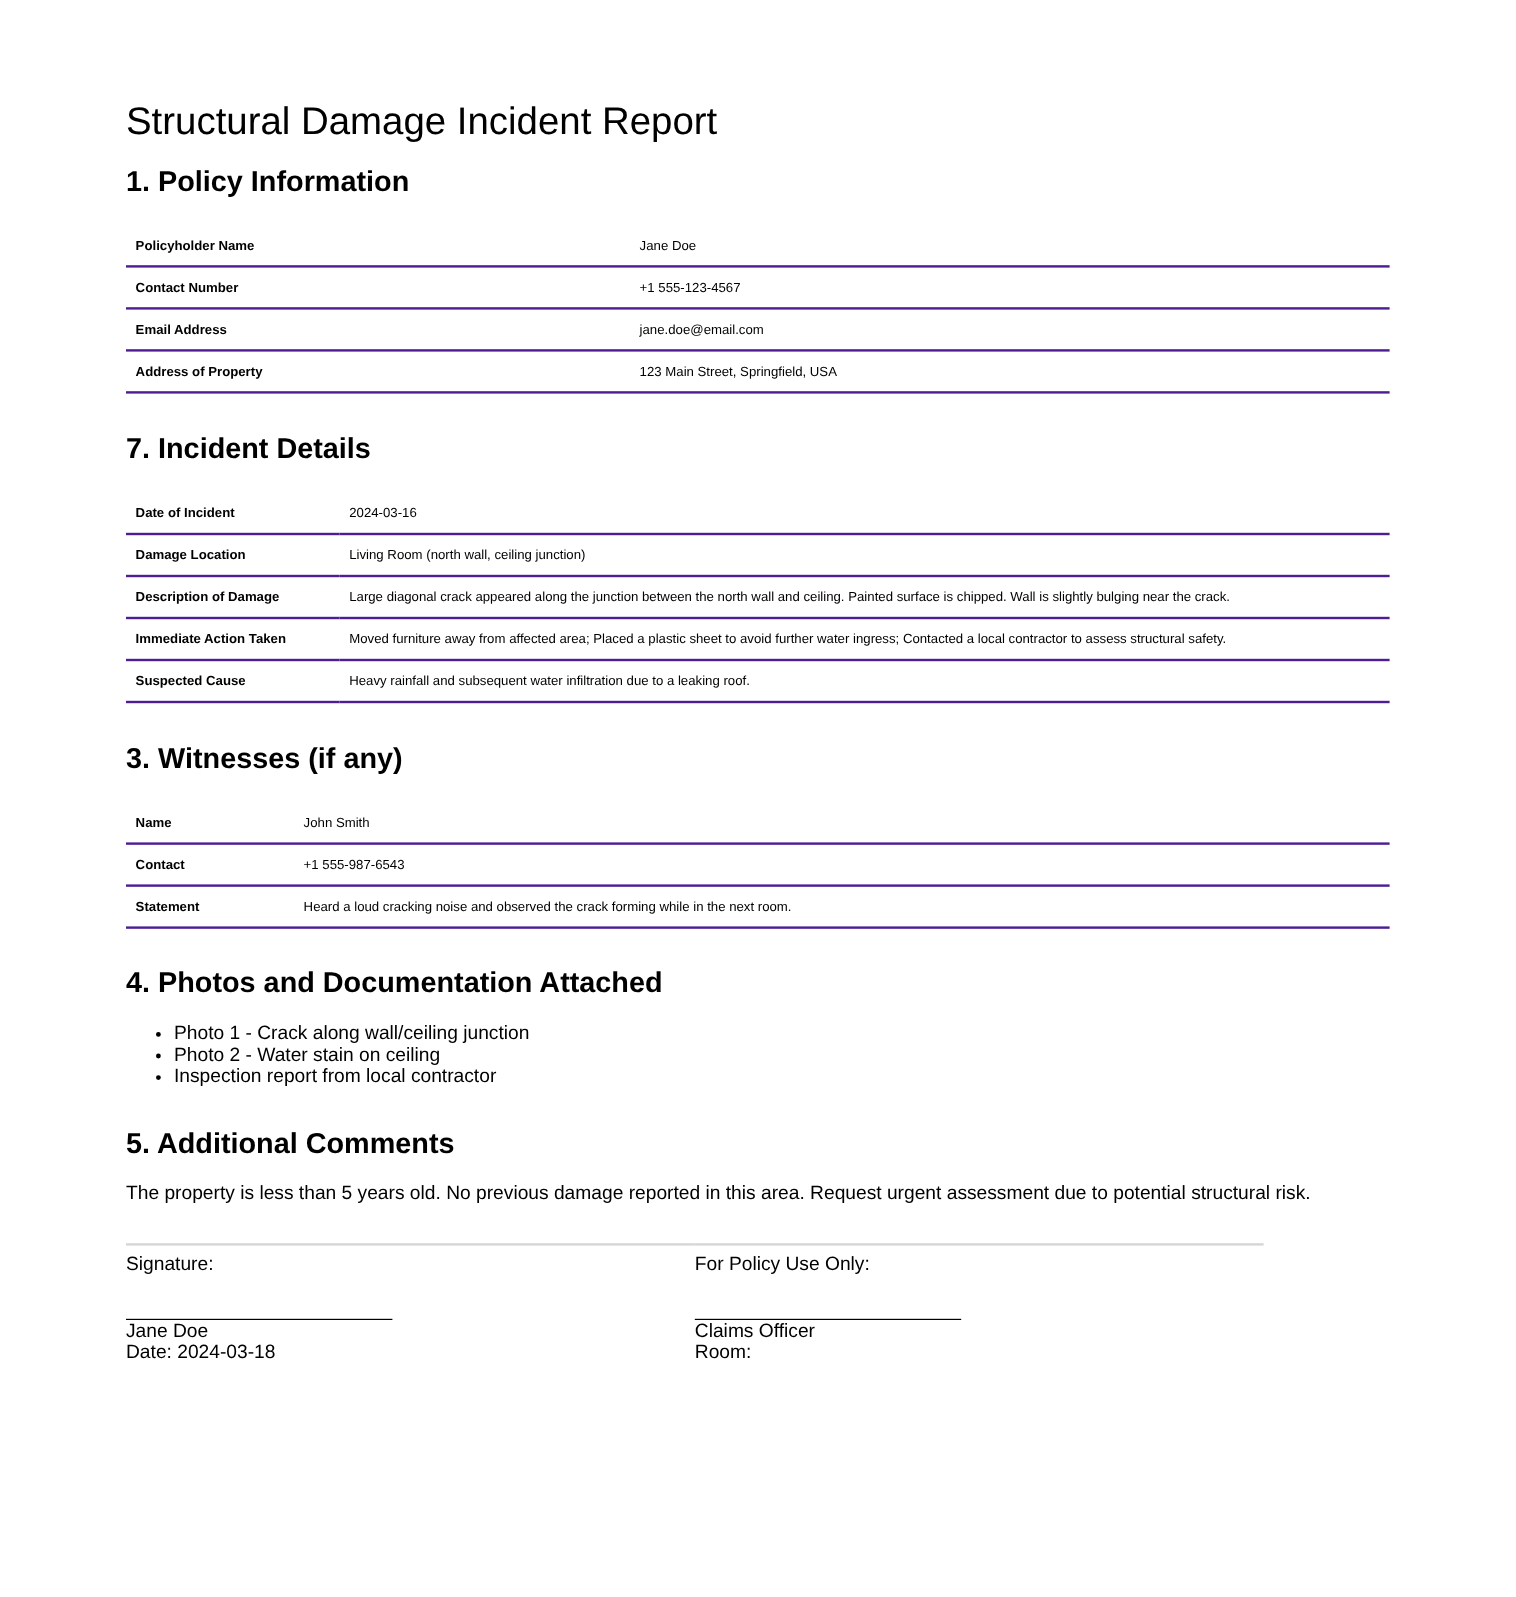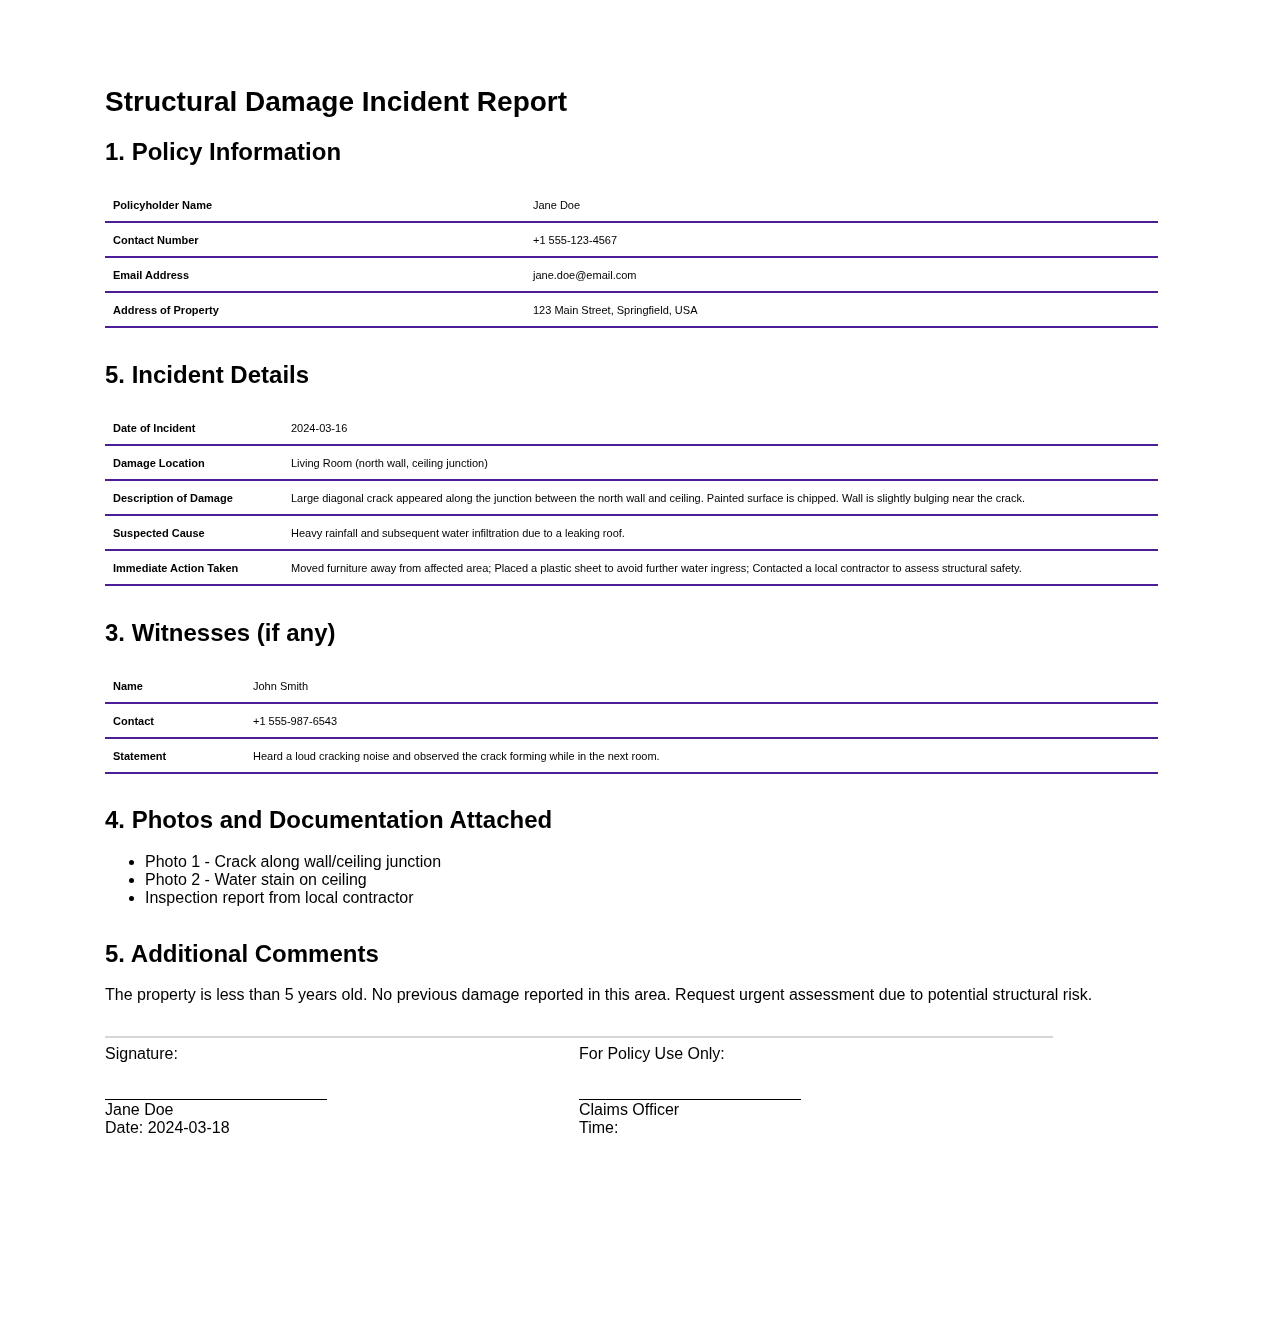--- a/index.html
+++ b/index.html
@@ -14,22 +14,22 @@
       color: #000000;
       font-size: 16px;
     }
     .page {
       position: relative;
       width: 1053px;
       margin-left: 105px;
       padding-top: 83px;
     }
     h1 {
-      font-size: 28px;
-      font-weight: bold;
+      font-size: 32px;
+      font-weight: normal;
       margin: 0;
       line-height: 37px;
     }
     h2 {
       font-size: 24px;
       font-weight: bold;
       margin: 0;
       line-height: 28px;
     }
     .sec1-title { margin-top: 18px; }
@@ -104,42 +104,42 @@
         <td class="label">Email Address</td>
         <td>jane.doe@email.com</td>
       </tr>
       <tr>
         <td class="label">Address of Property</td>
         <td>123 Main Street, Springfield, USA</td>
       </tr>
     </tbody>
   </table>
 
-  <h2 class="sec2-title">5. Incident Details</h2>
+  <h2 class="sec2-title">7. Incident Details</h2>
   <table class="kv t2">
     <tbody>
       <tr>
         <td class="label">Date of Incident</td>
         <td>2024-03-16</td>
       </tr>
       <tr>
         <td class="label">Damage Location</td>
         <td>Living Room (north wall, ceiling junction)</td>
       </tr>
       <tr>
         <td class="label">Description of Damage</td>
         <td>Large diagonal crack appeared along the junction between the north wall and ceiling. Painted surface is chipped. Wall is slightly bulging near the crack.</td>
       </tr>
       <tr>
+        <td class="label">Immediate Action Taken</td>
+        <td>Moved furniture away from affected area; Placed a plastic sheet to avoid further water ingress; Contacted a local contractor to assess structural safety.</td>
+      </tr>
+      <tr>
         <td class="label">Suspected Cause</td>
         <td>Heavy rainfall and subsequent water infiltration due to a leaking roof.</td>
-      </tr>
-      <tr>
-        <td class="label">Immediate Action Taken</td>
-        <td>Moved furniture away from affected area; Placed a plastic sheet to avoid further water ingress; Contacted a local contractor to assess structural safety.</td>
       </tr>
     </tbody>
   </table>
 
   <h2 class="sec3-title">3. Witnesses (if any)</h2>
   <table class="kv t3">
     <tbody>
       <tr>
         <td class="label">Name</td>
         <td>John Smith</td>
@@ -169,16 +169,16 @@
     <div class="sig-block">
       <span class="sig-label">Signature:</span>
       <div class="sig-line"></div>
       <span class="sig-name">Jane Doe</span>
       <span class="sig-date">Date: 2024-03-18</span>
     </div>
     <div class="sig-block">
       <span class="sig-label">For Policy Use Only:</span>
       <div class="sig-line"></div>
       <span class="sig-name">Claims Officer</span>
-      <span class="sig-date">Time:</span>
+      <span class="sig-date">Room:</span>
     </div>
   </div>
 </div>
 
 </body></html>

